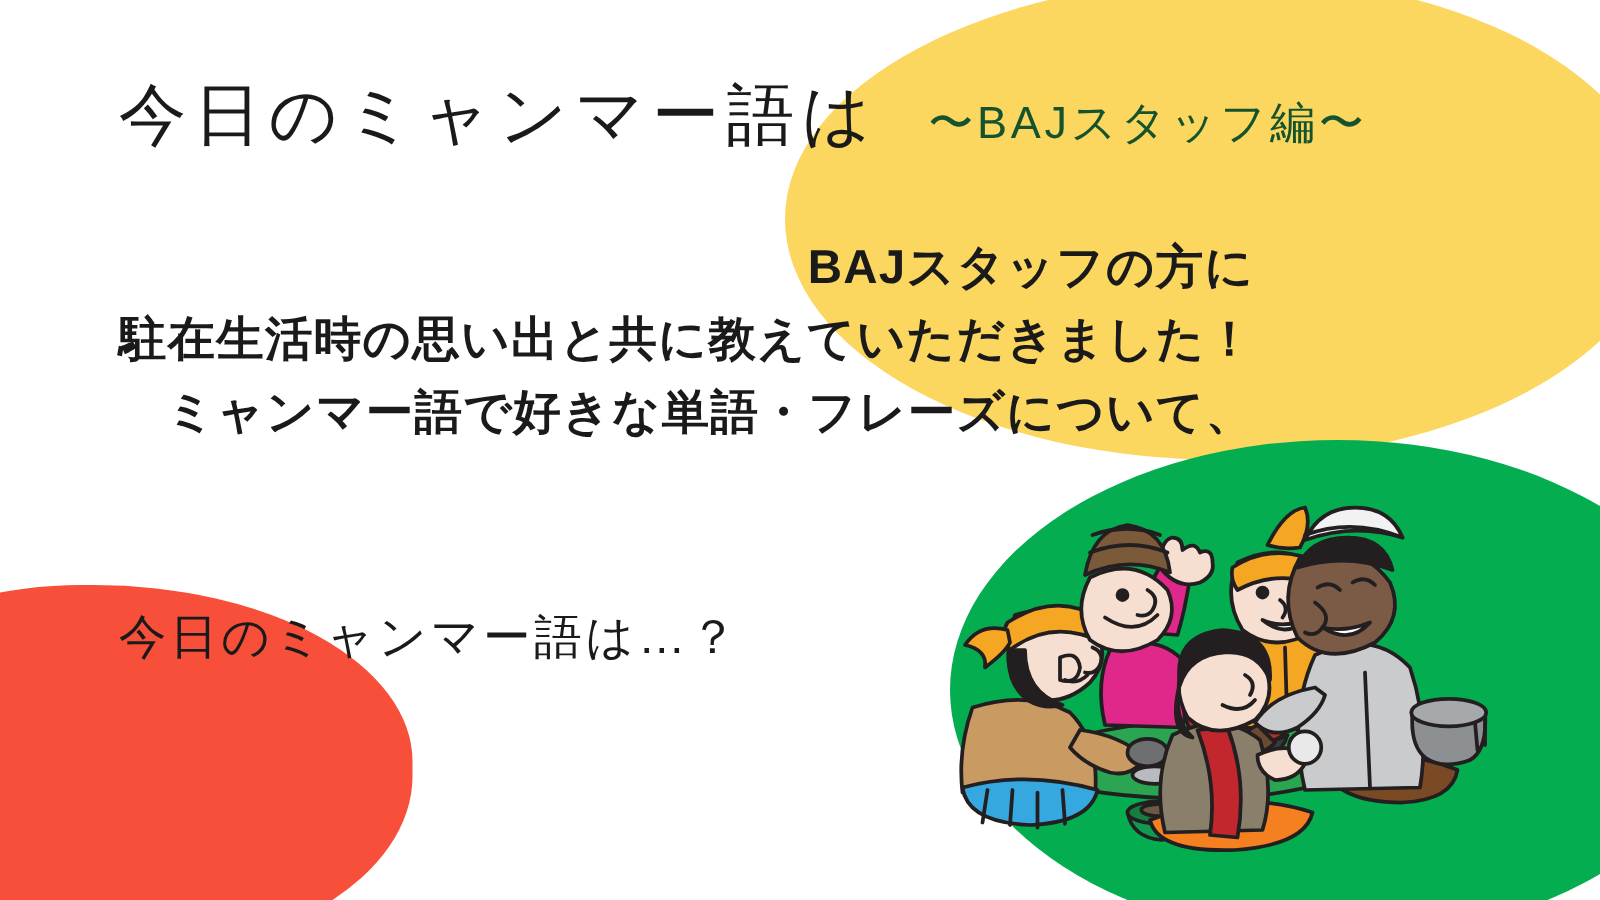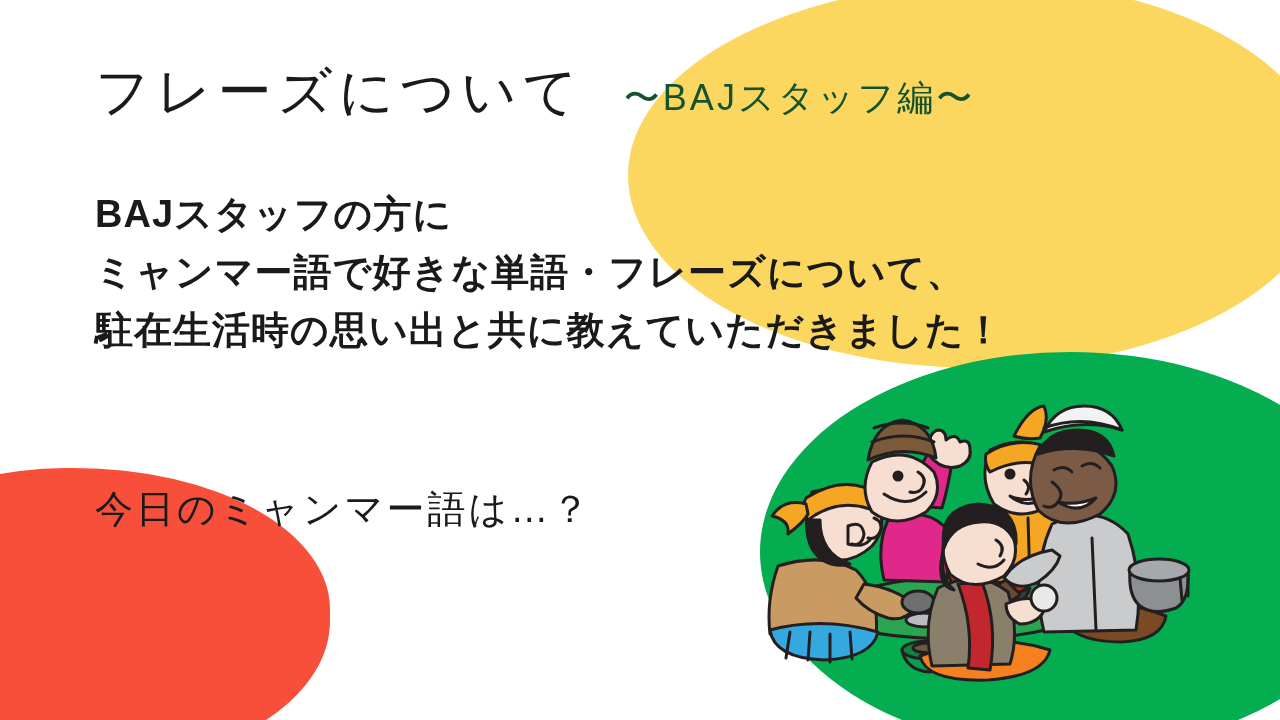--- a/index.html
+++ b/index.html
@@ -72,20 +72,21 @@
     color: #14532d;
   }
 
   #lead-block {
     top: 186px;
     left: 95px;
     font-size: 38px;
     font-weight: bold;
     line-height: 1.52;
     letter-spacing: 1px;
+    text-align: right;
   }
   #lead-block div { white-space: nowrap; }
 
   #question-line {
     top: 484px;
     left: 95px;
     font-size: 38px;
     font-weight: normal;
     letter-spacing: 3px;
   }
@@ -103,28 +104,28 @@
 </head>
 <body>
 
 <div id="slide">
 
   <div class="blob" id="blob-yellow"></div>
   <div class="blob" id="blob-green"></div>
   <div class="blob" id="blob-red"></div>
 
   <div class="txt" id="title-row">
-    <span id="title-main">フレーズについて</span>
+    <span id="title-main">今日のミャンマー語は</span>
     <span id="title-sub">〜BAJスタッフ編〜</span>
   </div>
 
   <div class="txt" id="lead-block">
     <div>BAJスタッフの方に</div>
+    <div>駐在生活時の思い出と共に教えていただきました！</div>
     <div>ミャンマー語で好きな単語・フレーズについて、</div>
-    <div>駐在生活時の思い出と共に教えていただきました！</div>
   </div>
 
   <div class="txt" id="question-line">今日のミャンマー語は…？</div>
 
   <div id="illustration">
     <svg viewBox="0 0 440 300" xmlns="http://www.w3.org/2000/svg">
       <g stroke="#231f20" stroke-width="3" stroke-linejoin="round" stroke-linecap="round">
 
         <path d="M40 215 Q120 180 210 178 Q300 176 380 196 Q330 232 240 240 Q130 246 40 215 Z" fill="#2aa551"></path>
 

